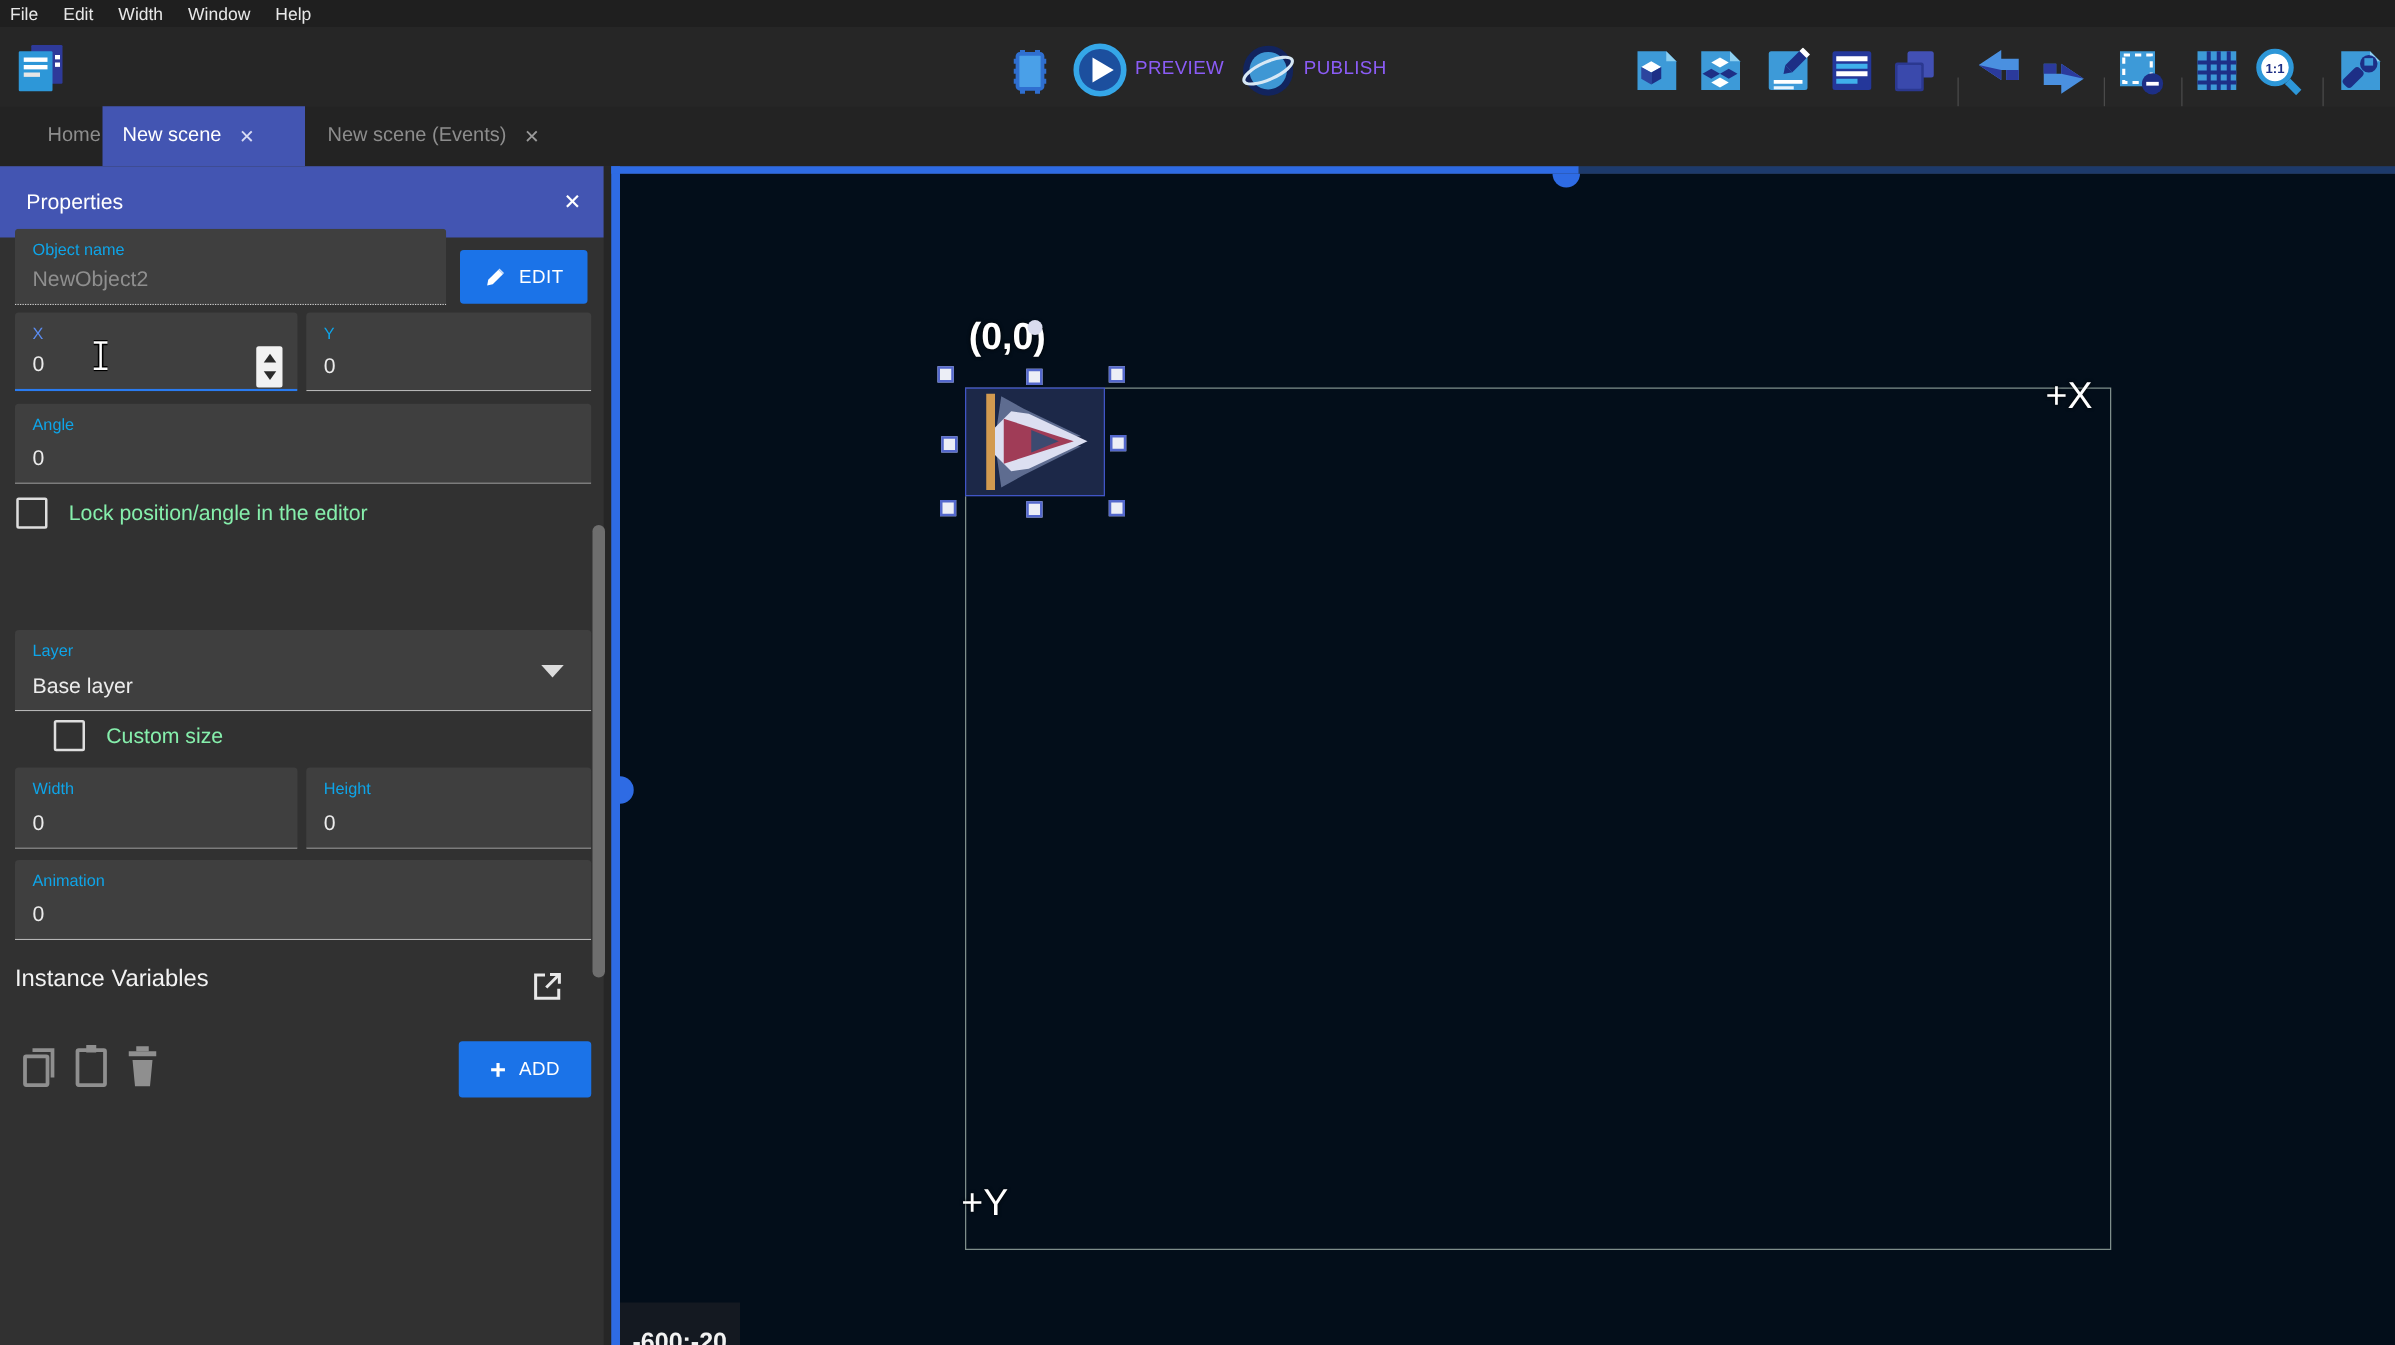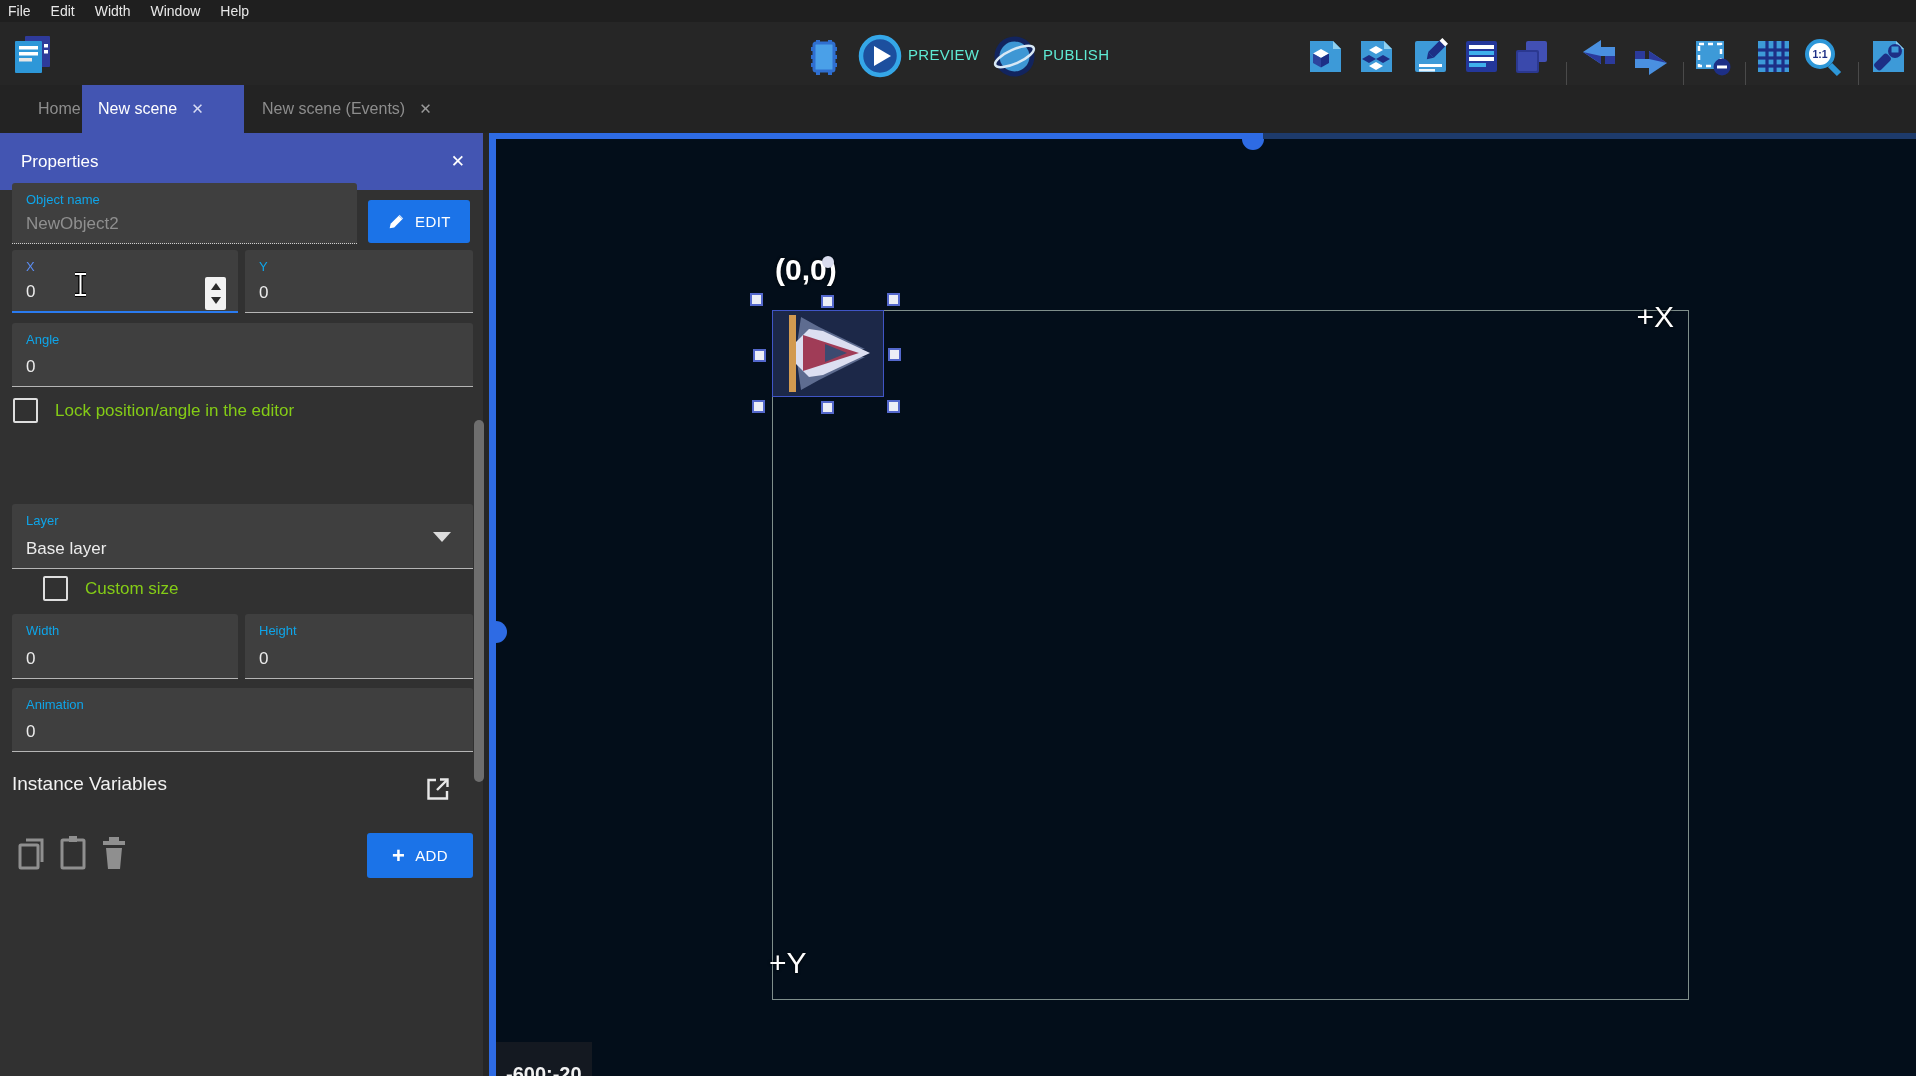--- a/index.html
+++ b/index.html
@@ -5,21 +5,21 @@
   html,body{margin:0;padding:0;background:#111;}
   #root{position:relative;width:1916px;height:1076px;overflow:hidden;
         font-family:"Liberation Sans",sans-serif;background:#313131;-webkit-font-smoothing:antialiased;}
   
   .menubar{position:absolute;left:0;top:0;width:100%;height:22px;background:#1f1f1f;
            display:flex;align-items:center;padding-left:8px;gap:20px;box-sizing:border-box;}
   .menubar span{color:#e8e8e8;font-size:14px;cursor:default;}
   
   .toolbar{position:absolute;left:0;top:22px;width:100%;height:63px;background:#262626;}
   .tbtn{position:absolute;display:flex;align-items:center;justify-content:center;}
-  .tb-label{color:#5eead4;font-size:15px;letter-spacing:.3px;text-align:right;}
+  .tb-label{color:#8b5cf6;font-size:15px;letter-spacing:.3px;text-align:right;}
   .tb-sep{position:absolute;top:40px;width:1px;height:34px;background:#4a4a4a;}
   
   .tabstrip{position:absolute;left:0;top:85px;width:100%;height:48px;background:#232323;}
   .tab{position:absolute;top:0;height:48px;display:flex;align-items:center;gap:14px;
        box-sizing:border-box;padding:0 16px;font-size:16px;color:#8d8d8d;}
   .tab.active{background:#4355b2;color:#fff;}
   .tab .x{font-size:15px;color:#9a9a9a;}
   .tab.active .x{color:#d8dcf4;}
   
   .panel{position:absolute;left:0;top:133px;width:483px;bottom:0;background:#313131;}
@@ -36,21 +36,21 @@
   .field.focus{border-bottom:2px solid #2a7bf0;}
   .field.focus .lbl{color:#5b8df2;}
   .spinner{position:absolute;right:12px;top:27px;width:21px;height:33px;background:#f2f2f2;border-radius:2px;
            display:flex;flex-direction:column;align-items:center;justify-content:center;gap:7px;}
   .spin-up{width:0;height:0;border-left:5px solid transparent;border-right:5px solid transparent;border-bottom:7px solid #2b2b2b;}
   .spin-dn{width:0;height:0;border-left:5px solid transparent;border-right:5px solid transparent;border-top:7px solid #2b2b2b;}
   .caret{position:absolute;right:22px;top:28px;width:0;height:0;
          border-left:9px solid transparent;border-right:9px solid transparent;border-top:10px solid #dcdcdc;}
   .chkrow{position:absolute;display:flex;align-items:center;gap:17px;}
   .chkbox{width:21px;height:21px;border:2px solid #dedede;border-radius:2px;background:transparent;}
-  .chklbl{font-size:17px;color:#84cc16;}
+  .chklbl{font-size:17px;color:#86efac;}
   .iv-title{position:absolute;left:12px;top:773px;font-size:19px;color:#f2f2f2;}
   .blue-btn{position:absolute;background:#1b73e8;border-radius:3px;display:flex;align-items:center;
             justify-content:center;gap:10px;color:#fff;font-size:15px;letter-spacing:.4px;}
   .scrollbar{position:absolute;left:474px;top:420px;width:10px;height:362px;background:#6e6e6e;border-radius:5px;}
   .panel-edge{position:absolute;left:483px;top:133px;width:6px;bottom:0;background:#262626;}
   
   .canvas{position:absolute;left:496px;top:139px;right:0;bottom:0;background:#030e1a;}
   .divider-v{position:absolute;left:489px;top:133px;width:7px;bottom:0;background:#2e6be4;}
   .divider-h-bright{position:absolute;left:489px;top:133px;width:774px;height:6px;background:#2e6be4;}
   .divider-h-dark{position:absolute;left:1263px;top:133px;right:0;height:6px;background:#1d3a6b;}

